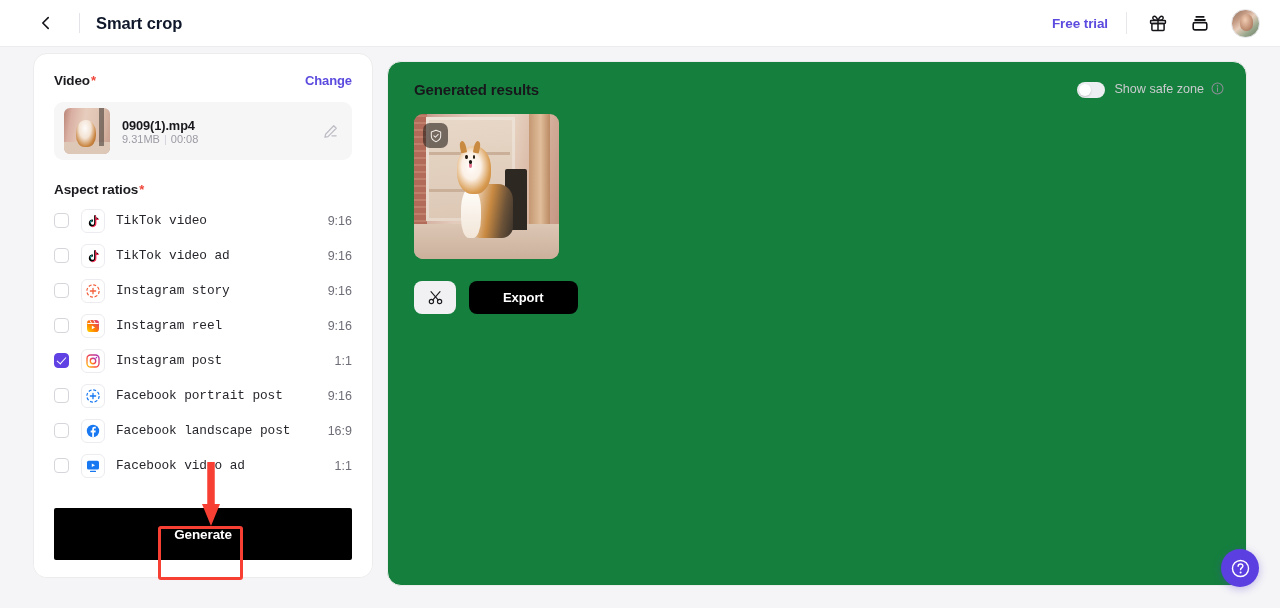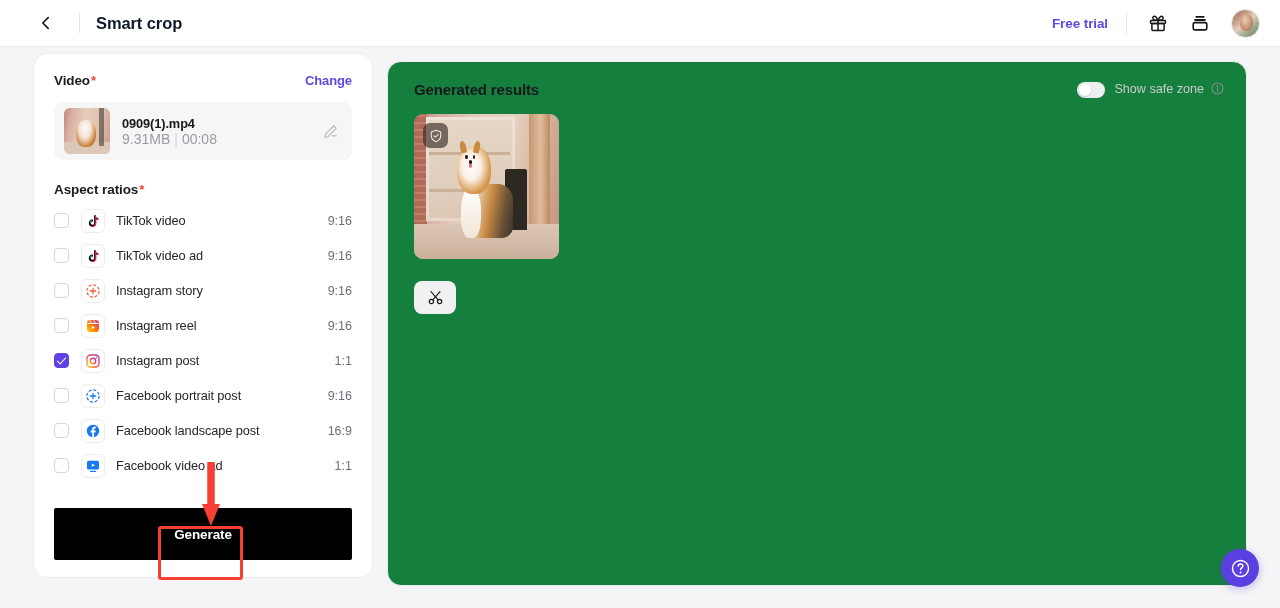--- a/index.html
+++ b/index.html
@@ -95,21 +95,21 @@
     background: radial-gradient(ellipse at 45% 30%, #fdfbf9 0%, #f3e3d4 38%, #c8843f 70%, #9c5f2c 100%);
     border-radius: 48% 48% 42% 42%;
   }
   .thumb .floor{ position:absolute; left:0; bottom:0; width:100%; height:26%; background:#ddc7b6; }
   .thumb .post{ position:absolute; right:12%; top:0; width:12%; height:82%; background:#3a332e; opacity:.55;}
   .finfo { margin-left: 12px; flex: 1; min-width: 0; }
   .fname {
     font-size: 12.8px; font-weight: bold; color: #18181d; letter-spacing: -0.1px;
     white-space: nowrap; overflow: hidden; text-overflow: ellipsis;
   }
-  .fmeta { font-size: 14px; color: #9b9ba4; }
+  .fmeta { font-size: 11px; color: #9b9ba4; }
   .fmeta .sep { color: #d3d3d9; margin: 0 4px; }
   .edit-ico { width: 24px; height: 24px; display:flex; align-items:center; justify-content:center; cursor:pointer; }
 
   .ar-label { margin-top: 22px; }
 
   .ar-list {
     margin-top: 6px; height: 285px; overflow: hidden; position: relative;
   }
   .ar-row {
     display: flex; align-items: center; height: 35px; cursor: pointer;
@@ -123,21 +123,21 @@
     content: ""; position: absolute; left: 4.2px; top: 1.4px;
     width: 4px; height: 8px; border: solid #fff; border-width: 0 1.9px 1.9px 0;
     transform: rotate(42deg);
   }
   .plat-ico {
     width: 24px; height: 24px; border-radius: 6px; background: #fff;
     border: 1px solid #ececf0; margin-left: 12px; flex: none;
     display: flex; align-items: center; justify-content: center; overflow:hidden;
   }
   .ar-name {
-    font-size: 12.8px; color: #26262c; margin-left: 11px; letter-spacing: -0.1px;
+    font-size: 12.8px; color: #26262c; margin-left: 11px; letter-spacing: -0.1px; font-family: Liberation Mono, monospace;
   }
   .ar-ratio {
     margin-left: auto; font-size: 12.5px; color: #6e6e78;
   }
   .ar-row.faded { opacity: .16; }
 
   .lp-footer {
     position: absolute; left: 0; bottom: 0; width: 100%;
     background: #fff; padding: 0 20px 17px 20px;
   }
@@ -501,20 +501,21 @@
 
     <div class="actions">
       <button class="cut-btn">
         <svg width="17" height="17" viewBox="0 0 20 20">
           <circle cx="5.2" cy="14.7" r="2.5" fill="none" stroke="#1b1b20" stroke-width="1.35"></circle>
           <circle cx="14.8" cy="14.7" r="2.5" fill="none" stroke="#1b1b20" stroke-width="1.35"></circle>
           <path d="M6.9 12.9 15.3 3.1" stroke="#1b1b20" stroke-width="1.35" stroke-linecap="round"></path>
           <path d="M13.1 12.9 4.7 3.1" stroke="#1b1b20" stroke-width="1.35" stroke-linecap="round"></path>
         </svg>
       </button>
+      <button class="export-btn">Export</button>
     </div>
   </div>
 </div>
 
 <div class="help-fab">
   <svg width="21" height="21" viewBox="0 0 22 22">
     <circle cx="11" cy="11" r="8.4" fill="none" stroke="#fff" stroke-width="1.5"></circle>
     <path d="M8.5 8.6c0-1.4 1.1-2.4 2.5-2.4s2.5 1 2.5 2.3c0 1.9-2.4 1.9-2.4 3.7" fill="none" stroke="#fff" stroke-width="1.5" stroke-linecap="round"></path>
     <circle cx="11.1" cy="15.2" r="1.05" fill="#fff"></circle>
   </svg>

